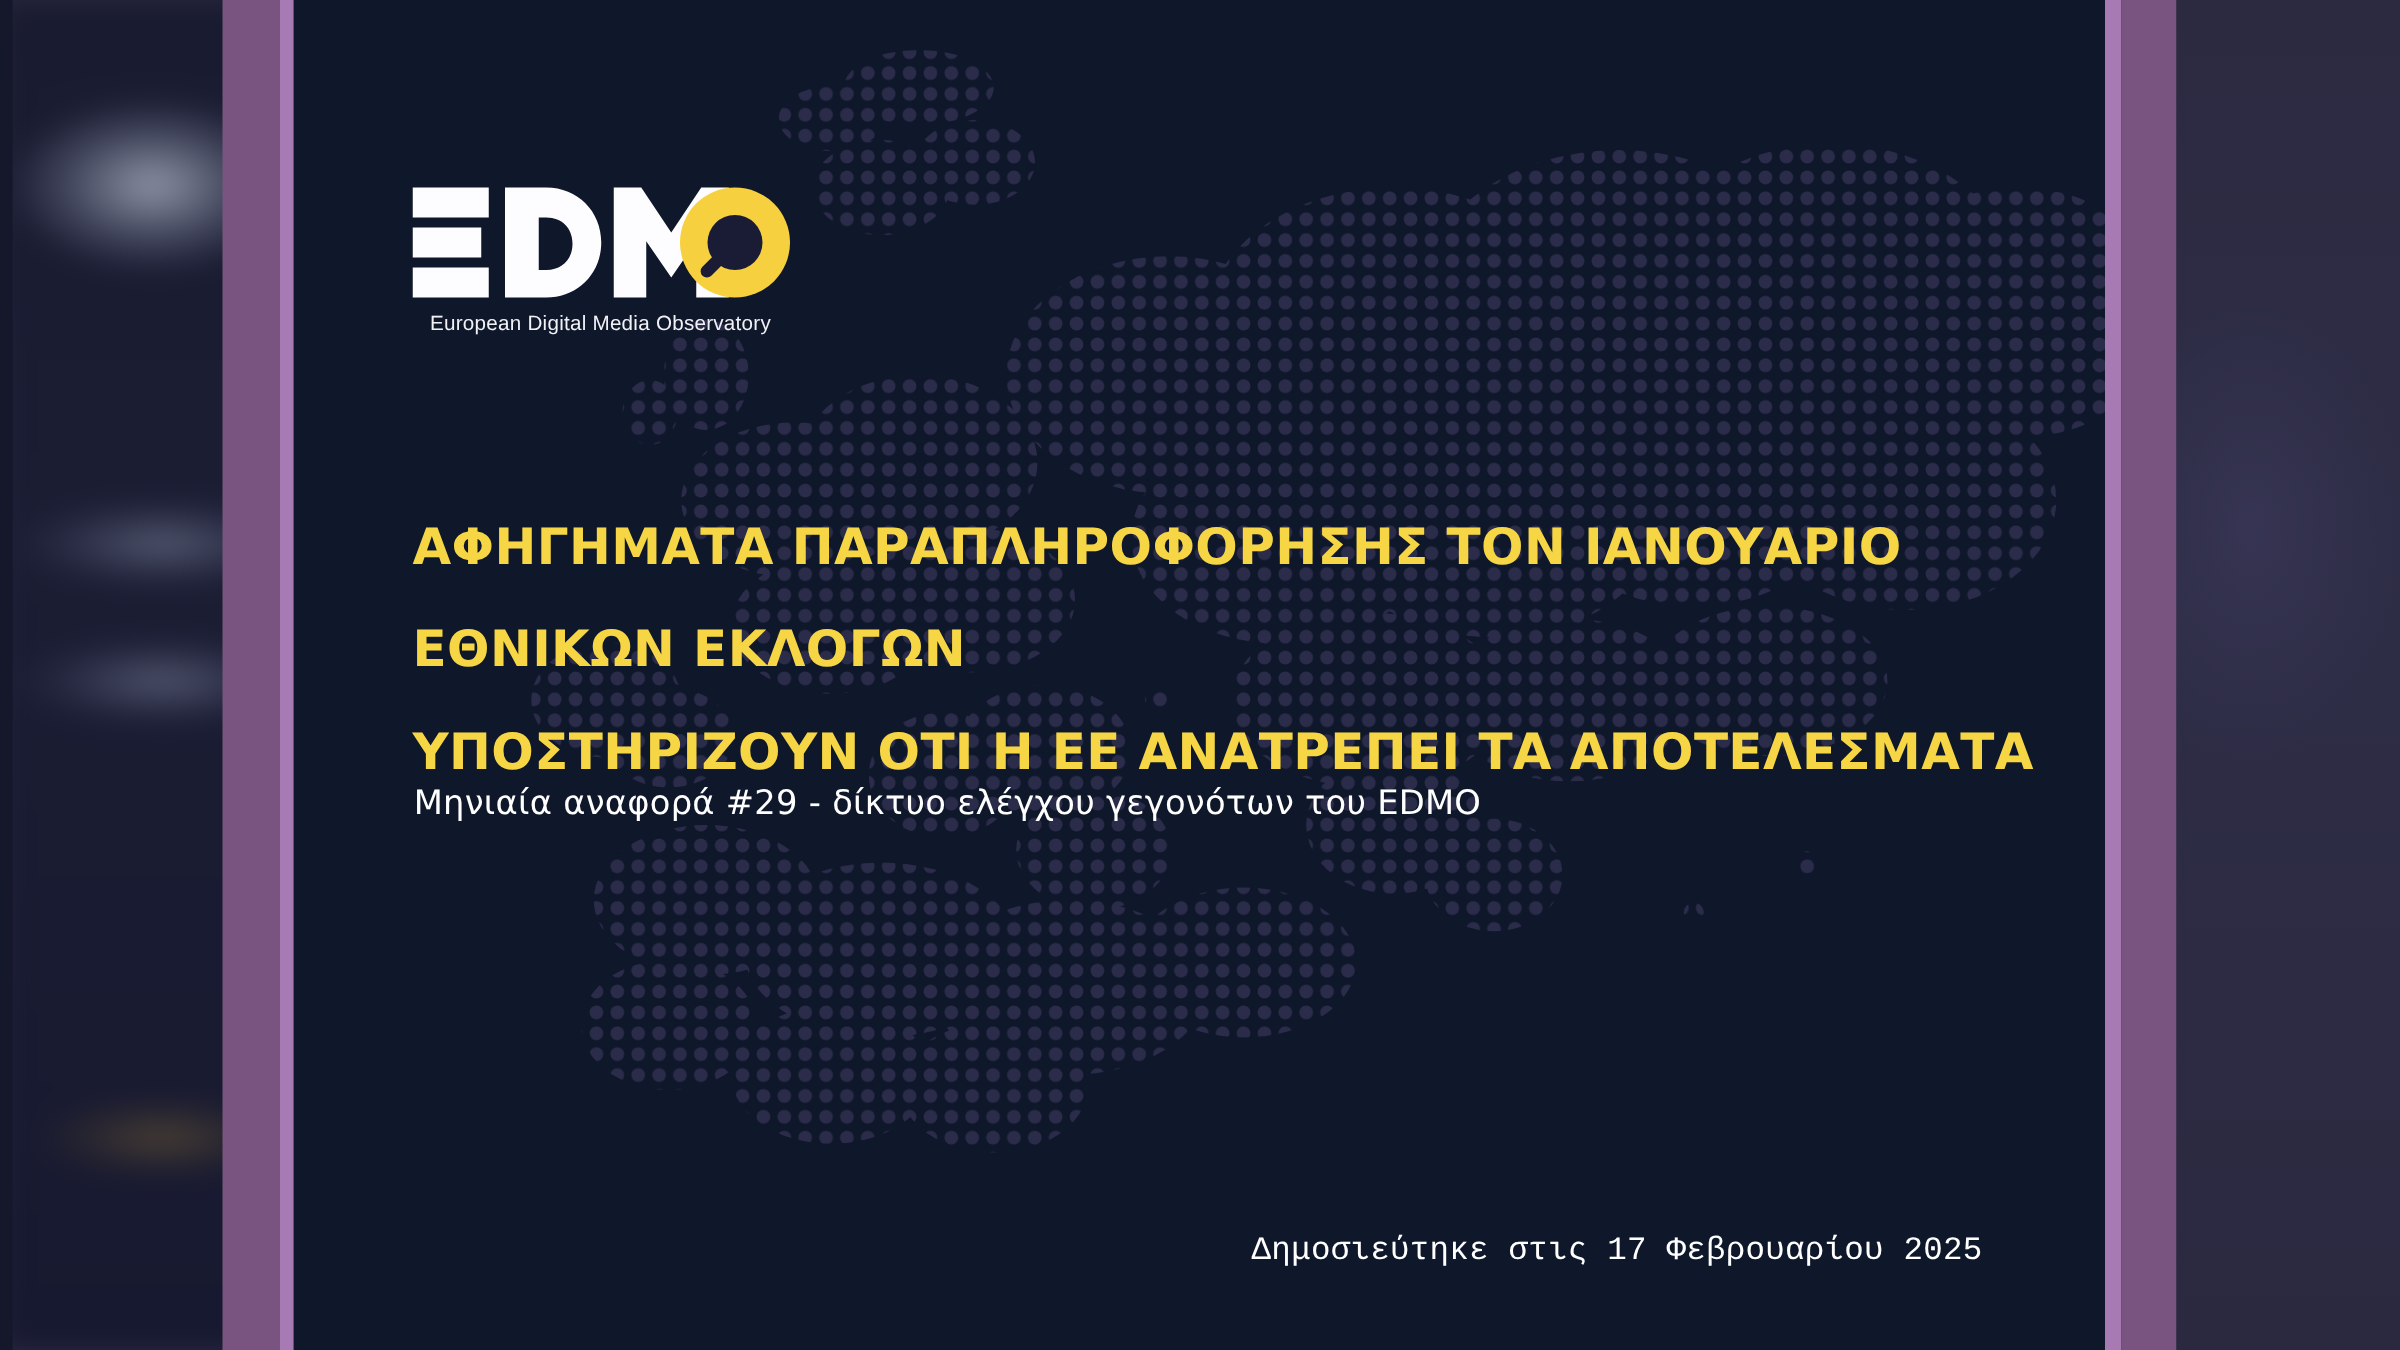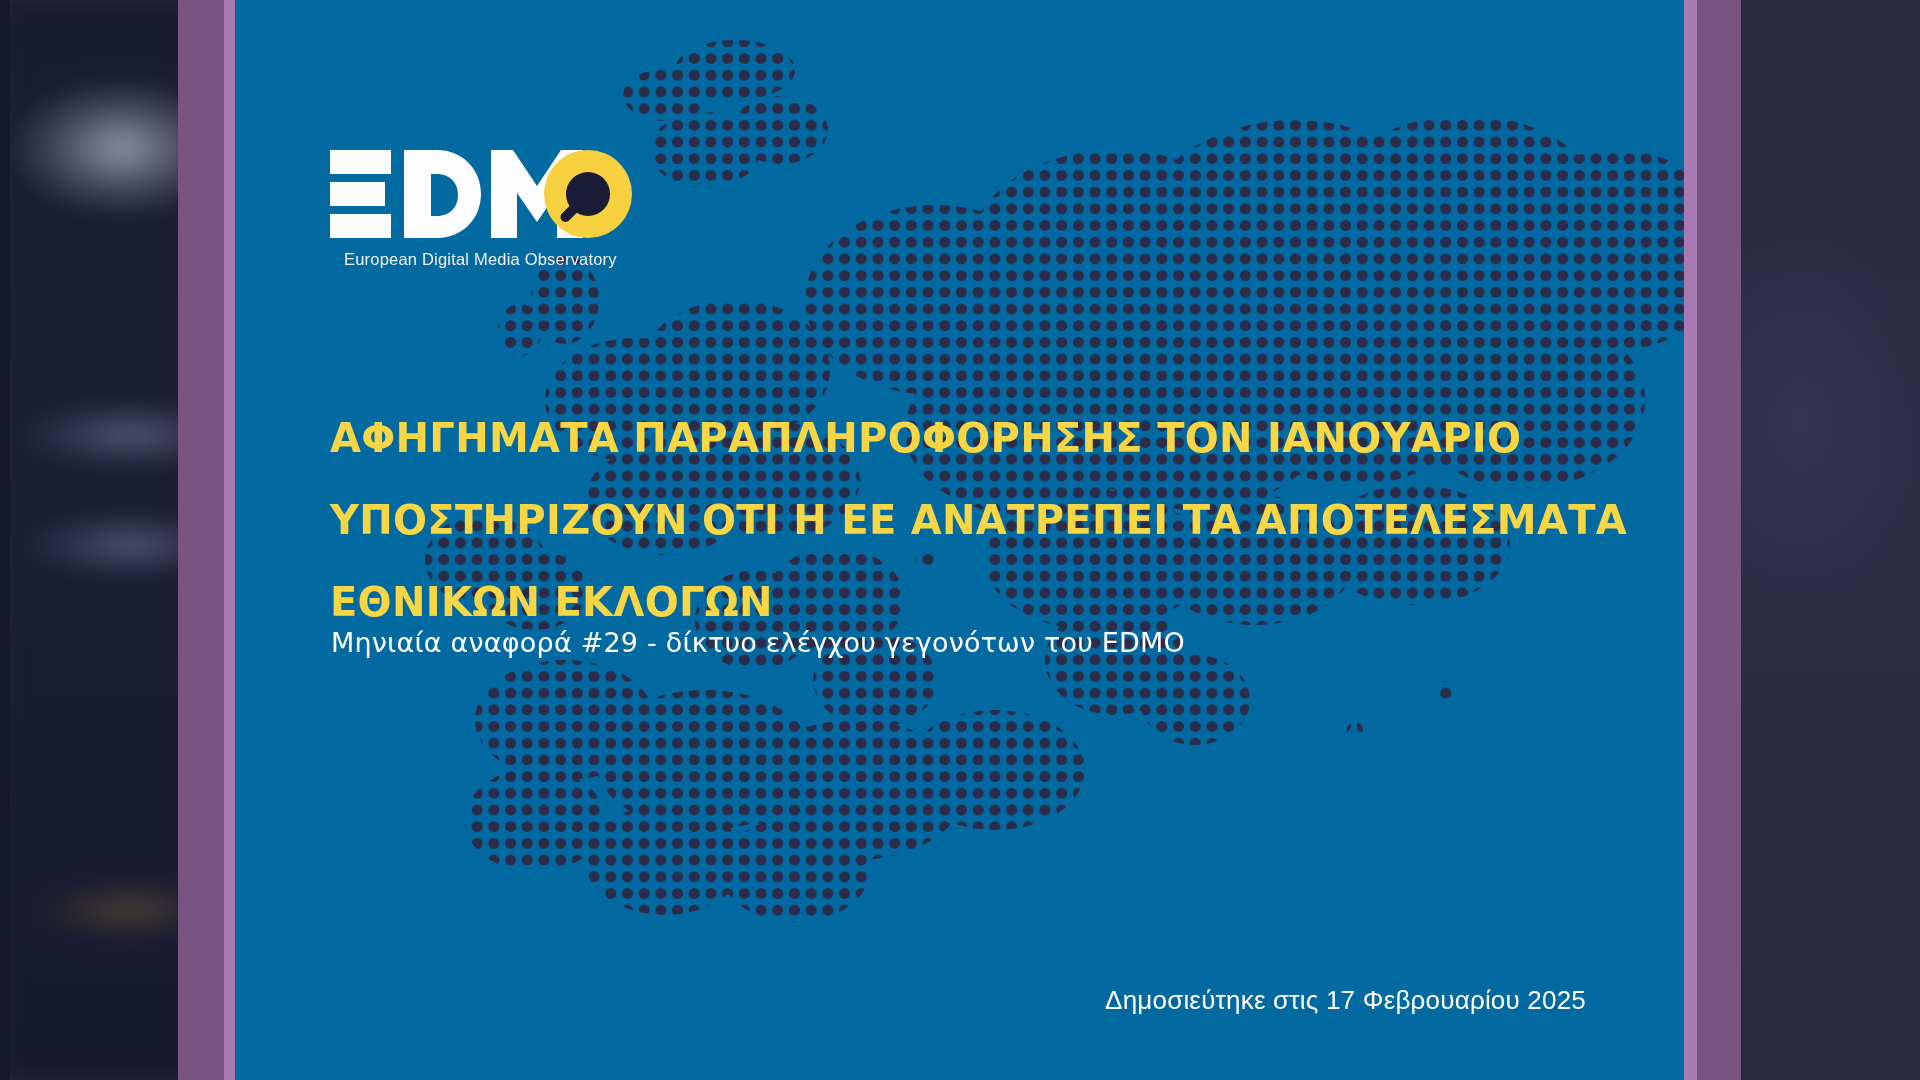--- a/index.html
+++ b/index.html
@@ -61,21 +61,21 @@
   #spine-left-dark  { left: 178px; width: 46px; background: #7a5480; }
   #spine-left-light { left: 224px; width: 11px; background: #a87ab3; }
   #spine-right-light{ left: 1684px; width: 13px; background: #a87ab3; }
   #spine-right-dark { left: 1697px; width: 44px; background: #7a5480; }
 
   
   #slide {
     position: absolute;
     left: 235px; top: 0;
     width: 1449px; height: 1080px;
-    background: #0369a1;
+    background: #0f172a;
     overflow: hidden;
   }
 
   
   #dot-map {
     position: absolute;
     inset: 0;
     pointer-events: none;
   }
   #dot-map svg { display: block; width: 100%; height: 100%; }
@@ -129,21 +129,21 @@
 
   
   #published-date {
     position: absolute;
     right: 98px;
     top: 985px;
     margin: 0;
     color: #ffffff;
     font-size: 26px;
     letter-spacing: 0.2px;
-    font-family: Liberation Sans, sans-serif;
+    font-family: Liberation Mono, monospace;
     white-space: nowrap;
   }
 </style>
 </head>
 <body>
 
 <div id="viewer">
 
   <div id="blurred-backdrop"></div>
   <div id="blurred-backdrop-edge"></div>
@@ -238,22 +238,22 @@
           <circle cx="258" cy="46" r="44" fill="#f6d03f"></circle>
           <circle cx="258" cy="46" r="22" fill="#1a1b35"></circle>
           <rect x="228" y="58" width="27" height="10" rx="5" transform="rotate(-45 241.5 63)" fill="#1a1b35"></rect>
         </g>
       </svg>
       <div id="logo-tagline">European Digital Media Observatory</div>
     </div>
 
     <h1 id="headline">
       <span class="hl-line">ΑΦΗΓΗΜΑΤΑ ΠΑΡΑΠΛΗΡΟΦΟΡΗΣΗΣ ΤΟΝ ΙΑΝΟΥΑΡΙΟ</span>
+      <span class="hl-line">ΕΘΝΙΚΩΝ ΕΚΛΟΓΩΝ</span>
       <span class="hl-line">ΥΠΟΣΤΗΡΙΖΟΥΝ ΟΤΙ Η ΕΕ ΑΝΑΤΡΕΠΕΙ ΤΑ ΑΠΟΤΕΛΕΣΜΑΤΑ</span>
-      <span class="hl-line">ΕΘΝΙΚΩΝ ΕΚΛΟΓΩΝ</span>
     </h1>
 
     <p id="subtitle">Μηνιαία αναφορά #29 - δίκτυο ελέγχου γεγονότων του EDMO</p>
 
     <p id="published-date">Δημοσιεύτηκε στις 17 Φεβρουαρίου 2025</p>
 
   </div>
 </div>
 
 </body></html>

